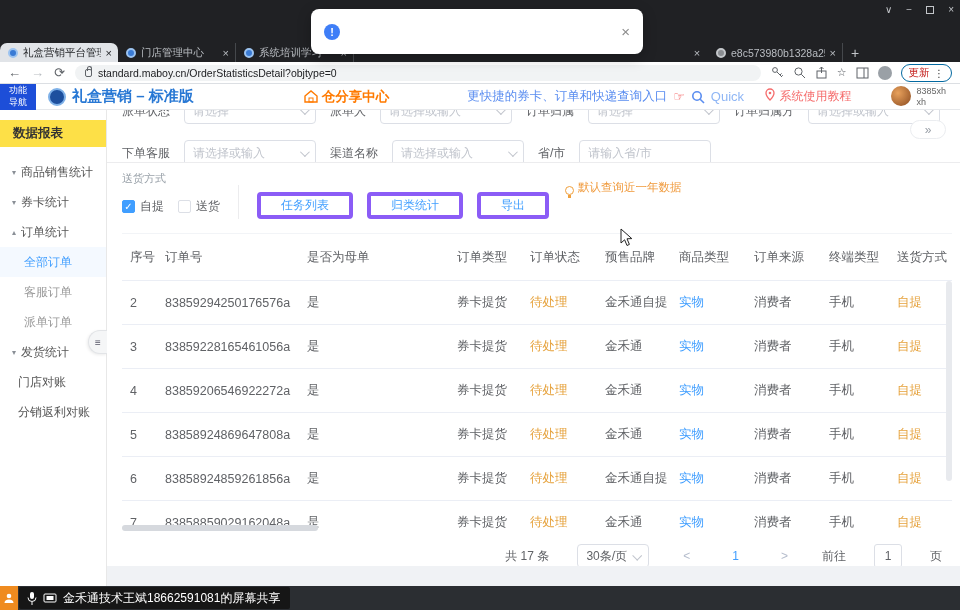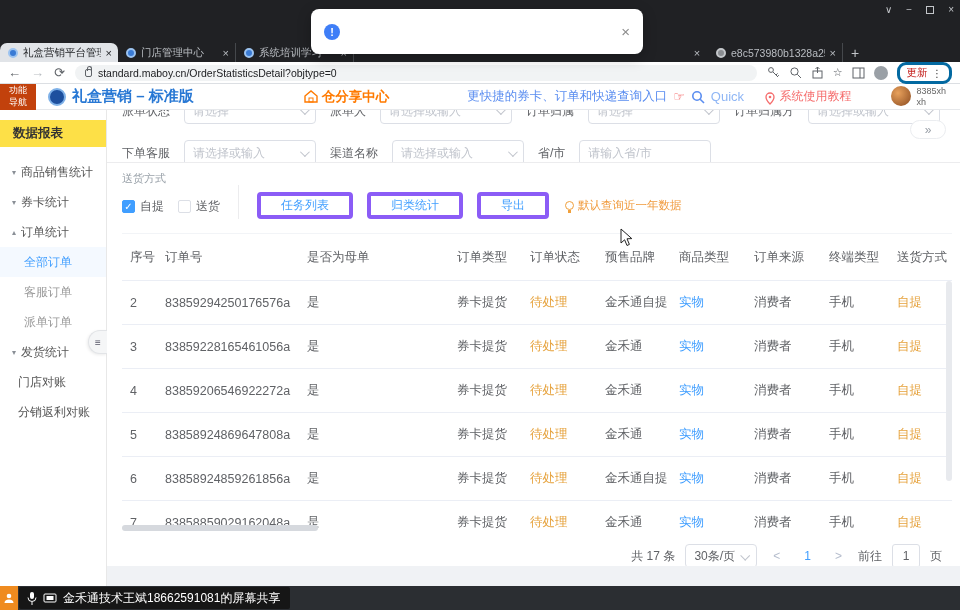--- a/index.html
+++ b/index.html
@@ -23,34 +23,34 @@
   .win-box { width:8px; height:8px; border:1px solid #c3c6ca; }
 
   .url-row { position:absolute; top:62px; left:0; width:960px; height:22px; background:#fff; border-bottom:1px solid #dcdfe3; display:flex; align-items:center; padding:0 8px; gap:10px; }
   .nav-ic { color:#5f6368; font-size:13px; line-height:1; }
   .nav-ic.dim { color:#b9bdc1; }
   .url-pill { flex:1; height:16px; background:#f1f3f4; border-radius:9px; display:flex; align-items:center; gap:6px; padding:0 10px; color:#202124; font-size:10.5px; }
   .lock-ic { width:7px; height:8px; border:1px solid #5f6368; border-radius:2px; position:relative; }
   .lock-ic:before { content:""; position:absolute; top:-4px; left:1px; width:3px; height:4px; border:1px solid #5f6368; border-bottom:none; border-radius:3px 3px 0 0; }
   .url-icons { display:flex; align-items:center; gap:9px; color:#5f6368; font-size:11px; }
   .avatar-sm { width:14px; height:14px; border-radius:50%; background:#9aa0a6; }
-  .update-chip { display:flex; align-items:center; gap:4px; border:3px solid #0369a1; color:#c5221f; border-radius:9px; padding:1px 7px; font-size:10.5px; }
+  .update-chip { display:flex; align-items:center; gap:4px; border:1px solid #0369a1; color:#c5221f; border-radius:9px; padding:1px 7px; font-size:10.5px; }
   .kebab { color:#444; }
 
   
   .app-header { position:absolute; top:84px; left:0; width:960px; height:26px; background:#fff; border-bottom:1px solid #e6e8eb; display:flex; align-items:center; }
-  .nav-toggle { width:36px; height:26px; background:#c2410c; color:#fff; font-size:9px; line-height:1.25; display:flex; flex-direction:column; align-items:center; justify-content:center; }
+  .nav-toggle { width:36px; height:26px; background:#1d4ed8; color:#fff; font-size:9px; line-height:1.25; display:flex; flex-direction:column; align-items:center; justify-content:center; }
   .logo-badge { width:18px; height:18px; border-radius:50%; background:#1d4f9e; margin:0 6px 0 12px; border:2px solid #7fb1e8; }
   .brand { color:#2878d4; font-weight:bold; font-size:15px; }
   .share-center { display:flex; align-items:center; gap:4px; color:#ff7a00; font-weight:bold; font-size:13.5px; margin-left:110px; }
   .quick-wrap { display:flex; align-items:center; gap:6px; margin-left:78px; }
   .quick-tip { color:#5a8df0; font-size:12.5px; }
   .finger { color:#f56c6c; font-size:13px; }
   .q-label { color:#8fb6f5; font-size:13px; }
-  .tutorial { display:flex; align-items:flex-end; gap:4px; color:#f56c6c; font-size:12px; margin-left:auto; }
+  .tutorial { display:flex; align-items:flex-start; gap:4px; color:#f56c6c; font-size:12px; margin-left:auto; }
   .user-box { display:flex; gap:5px; margin:0 14px 0 40px; }
   .avatar-user { width:20px; height:20px; border-radius:50%; background:radial-gradient(circle at 35% 35%, #e8a15c, #8a4a1f); }
   .user-names { font-size:9px; color:#666; line-height:1.15; }
 
   
   .page { position:absolute; top:110px; left:0; width:960px; height:476px; background:#fff; }
   .sidebar { position:absolute; top:0; left:0; width:107px; height:476px; background:#fff; border-right:1px solid #e8e8e8; }
   .sb-section { height:27px; background:#fde047; display:flex; align-items:center; padding-left:13px; font-weight:bold; font-size:12.5px; color:#333; margin-top:10px; }
   .sb-item { height:30px; display:flex; align-items:center; gap:5px; padding-left:12px; color:#555; font-size:12px; }
   .sb-caret { font-size:8px; color:#8a8f96; }
@@ -75,21 +75,21 @@
 
   
   .toolbar { display:flex; align-items:flex-end; gap:14px; padding:8px 0 10px 15px; }
   .cb-group .grp-label { color:#98a0a8; font-size:11px; margin-bottom:7px; }
   .cb-row { display:flex; align-items:center; gap:14px; height:26px; }
   .cb { display:flex; align-items:center; gap:5px; color:#606266; }
   .cb-box { width:13px; height:13px; border:1px solid #dcdfe6; border-radius:2px; background:#fff; }
   .cb-box.checked { background:#409eff; border-color:#409eff; color:#fff; font-size:10px; line-height:12px; text-align:center; }
   .toolbar-sep { width:1px; height:34px; background:#ececee; margin:0 4px; }
   .btn { height:27px; padding:0 20px; background:#fff; border:4px solid #8b5cf6; color:#409eff; border-radius:4px; font-size:12px; font-family:inherit; }
-  .tip { display:flex; align-items:center; gap:4px; color:#f09a3c; font-size:11.5px; margin-bottom:6px; margin-left:2px; }
+  .tip { display:flex; align-items:flex-end; gap:4px; color:#f09a3c; font-size:11.5px; margin-bottom:24px; margin-left:2px; }
   .bulb { width:9px; height:9px; border-radius:50%; border:1.5px solid #f0a03c; position:relative; }
   .bulb:after { content:""; position:absolute; left:2px; bottom:-4px; width:3px; height:3px; background:#f0a03c; }
 
   
   .table-wrap { position:relative; margin:4px 8px 0 15px; height:301px; overflow:hidden; }
   .thead { display:flex; height:48px; align-items:center; border-bottom:1px solid #ebeef5; border-top:1px solid #f2f4f7; background:#fff; }
   .th { color:#606266; font-size:12.5px; }
   .tr { display:flex; height:44px; align-items:center; border-bottom:1px solid #ebeef5; background:#fff; }
   .td { color:#606266; font-size:12.5px; white-space:nowrap; overflow:hidden; }
   .th, .td { padding-left:10px; }
@@ -102,21 +102,21 @@
   .col6 { width:75px; }
   .col7 { width:75px; }
   .col8 { width:68px; }
   .col9 { flex:1; }
   .warn { color:#e6a23c; }
   .link { color:#409eff; }
   .h-scrollbar { position:absolute; left:0; bottom:3px; width:196px; height:6px; border-radius:3px; background:#d6d9de; }
   .v-scrollbar { position:absolute; right:0; top:48px; width:6px; height:200px; border-radius:3px; background:#e8eaee; }
 
   
-  .pager { display:flex; align-items:center; justify-content:flex-end; gap:10px; padding:10px 18px 0 0; color:#606266; font-size:12px; }
+  .pager { display:flex; align-items:center; justify-content:flex-end; gap:28px; padding:10px 18px 0 0; color:#606266; font-size:12px; }
   .pg-size { width:72px; height:24px; border:1px solid #dcdfe6; border-radius:4px; display:flex; align-items:center; justify-content:center; gap:6px; color:#606266; background:#fff; }
   .pg-size .chev { transform:rotate(45deg) translateY(-1px); }
   .pg-arrow { color:#b4bccc; font-size:12px; padding:0 6px; }
   .pg-cur { color:#409eff; padding:0 8px; }
   .goto-input { width:28px; height:24px; border:1px solid #dcdfe6; border-radius:3px; text-align:center; font-size:12px; color:#606266; font-family:inherit; }
   .gray-strip { position:absolute; left:107px; bottom:0; width:853px; height:20px; background:#f0f2f5; }
 
   
   .statusbar { position:absolute; left:0; top:586px; width:960px; height:24px; background:#2b2e32; }
   .share-badge { position:absolute; left:0; top:0; width:18px; height:24px; background:#ef8b1f; display:flex; align-items:center; justify-content:center; }

